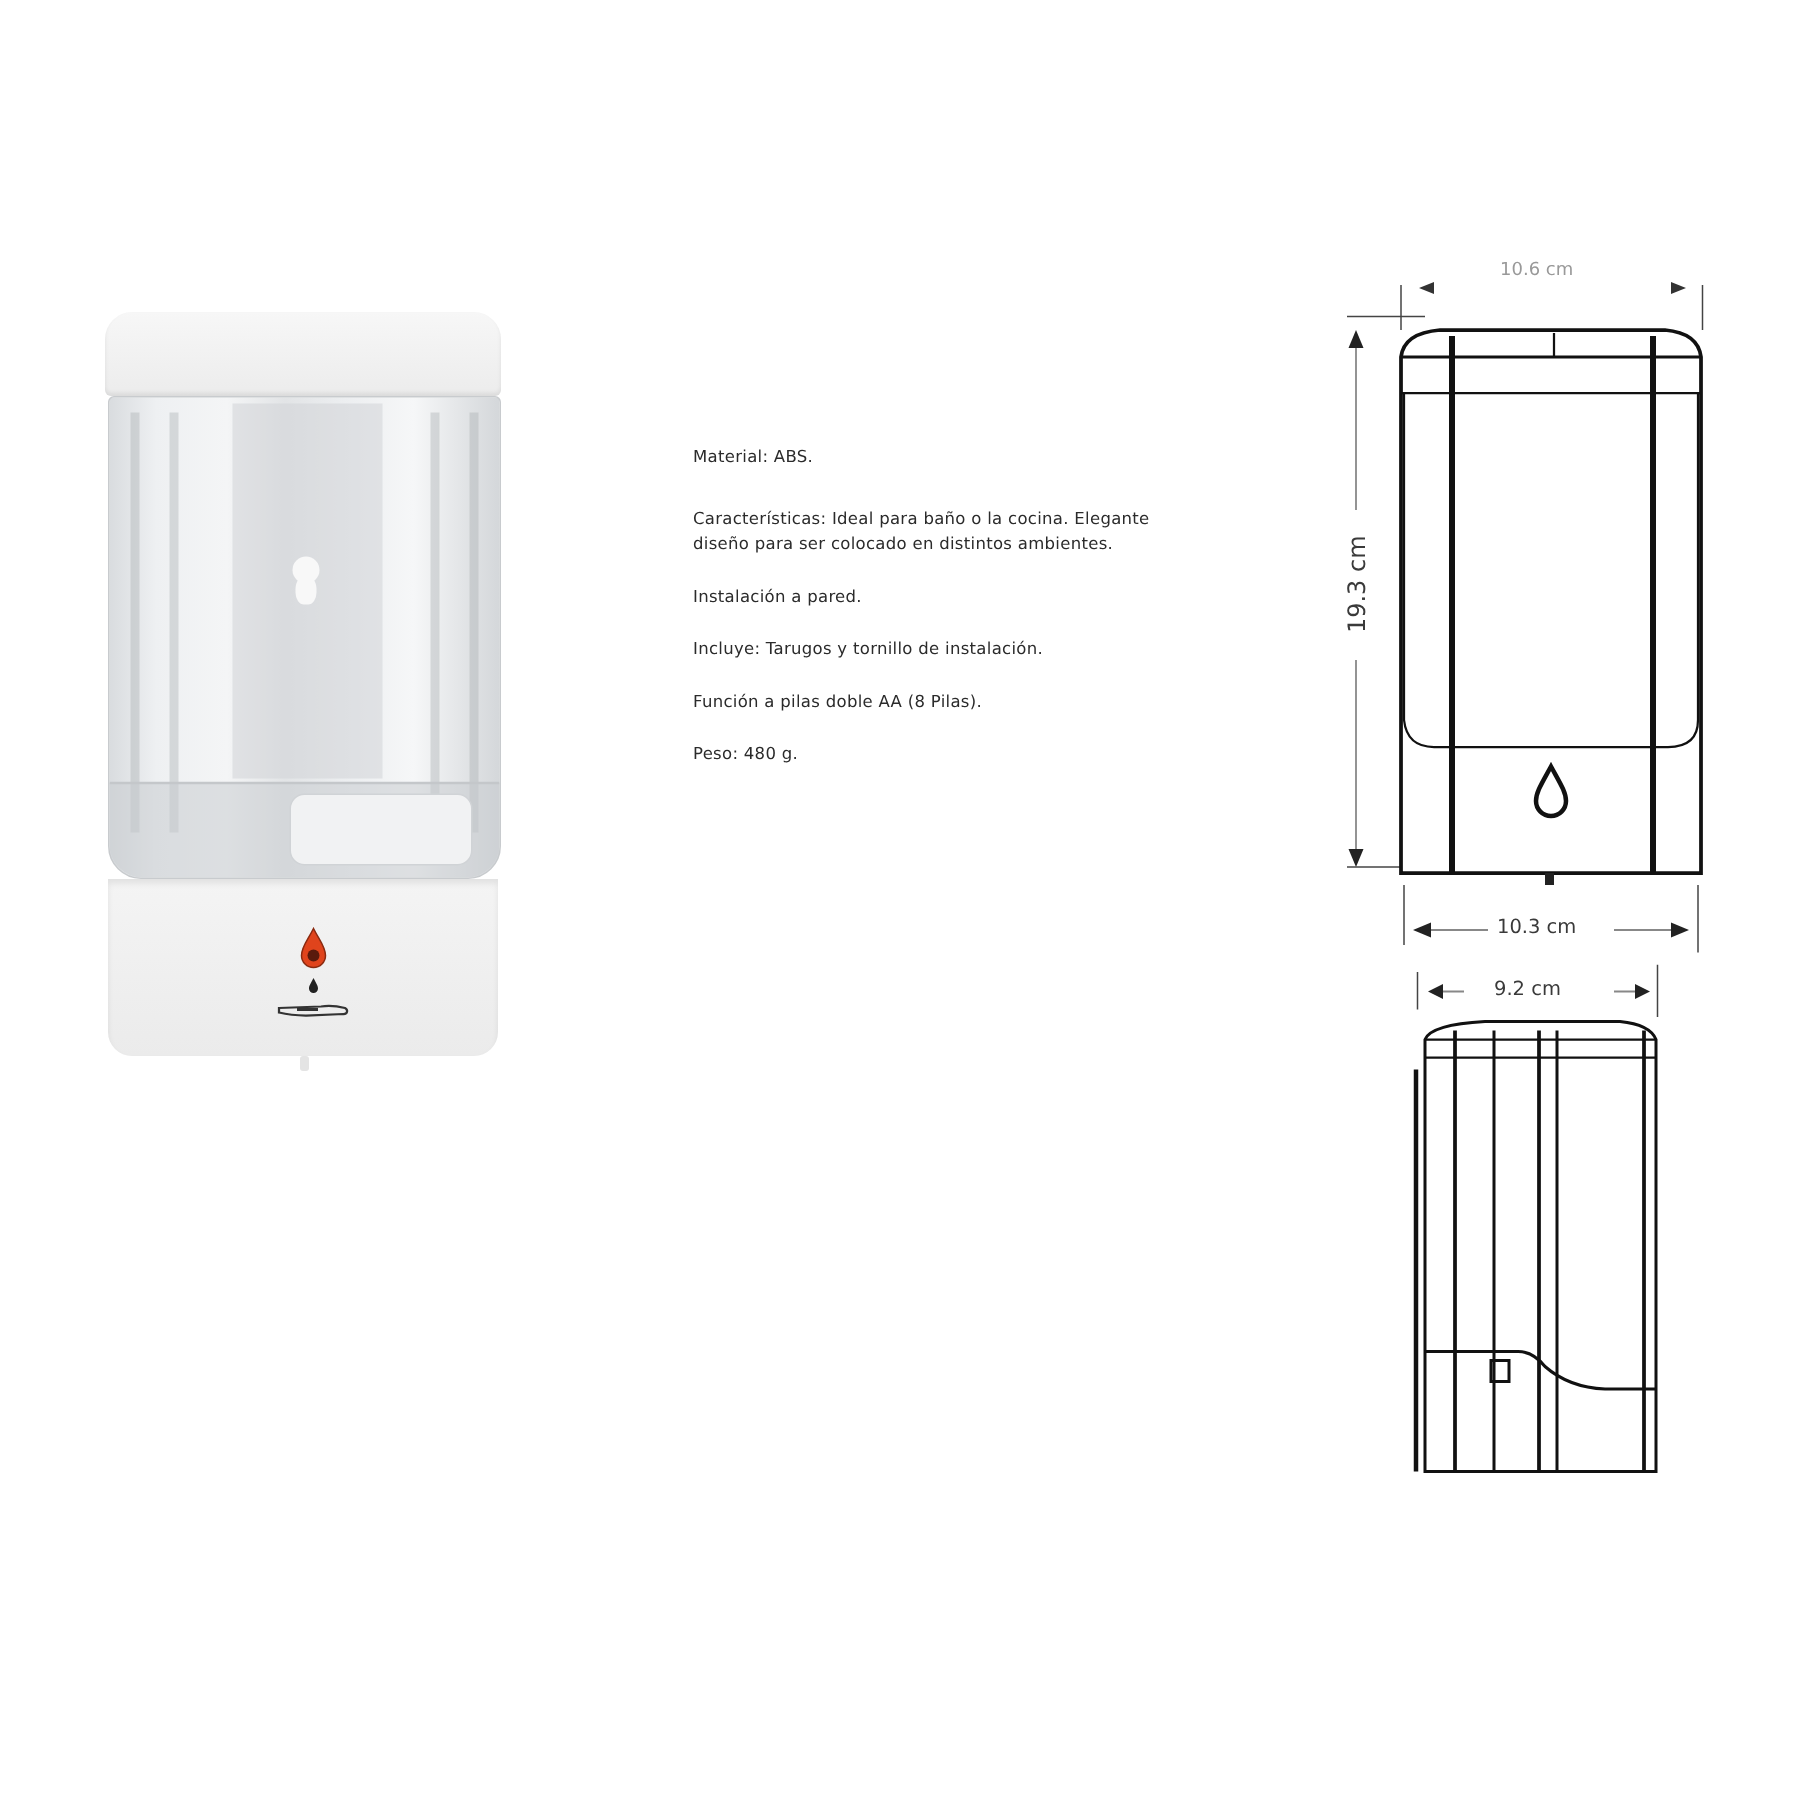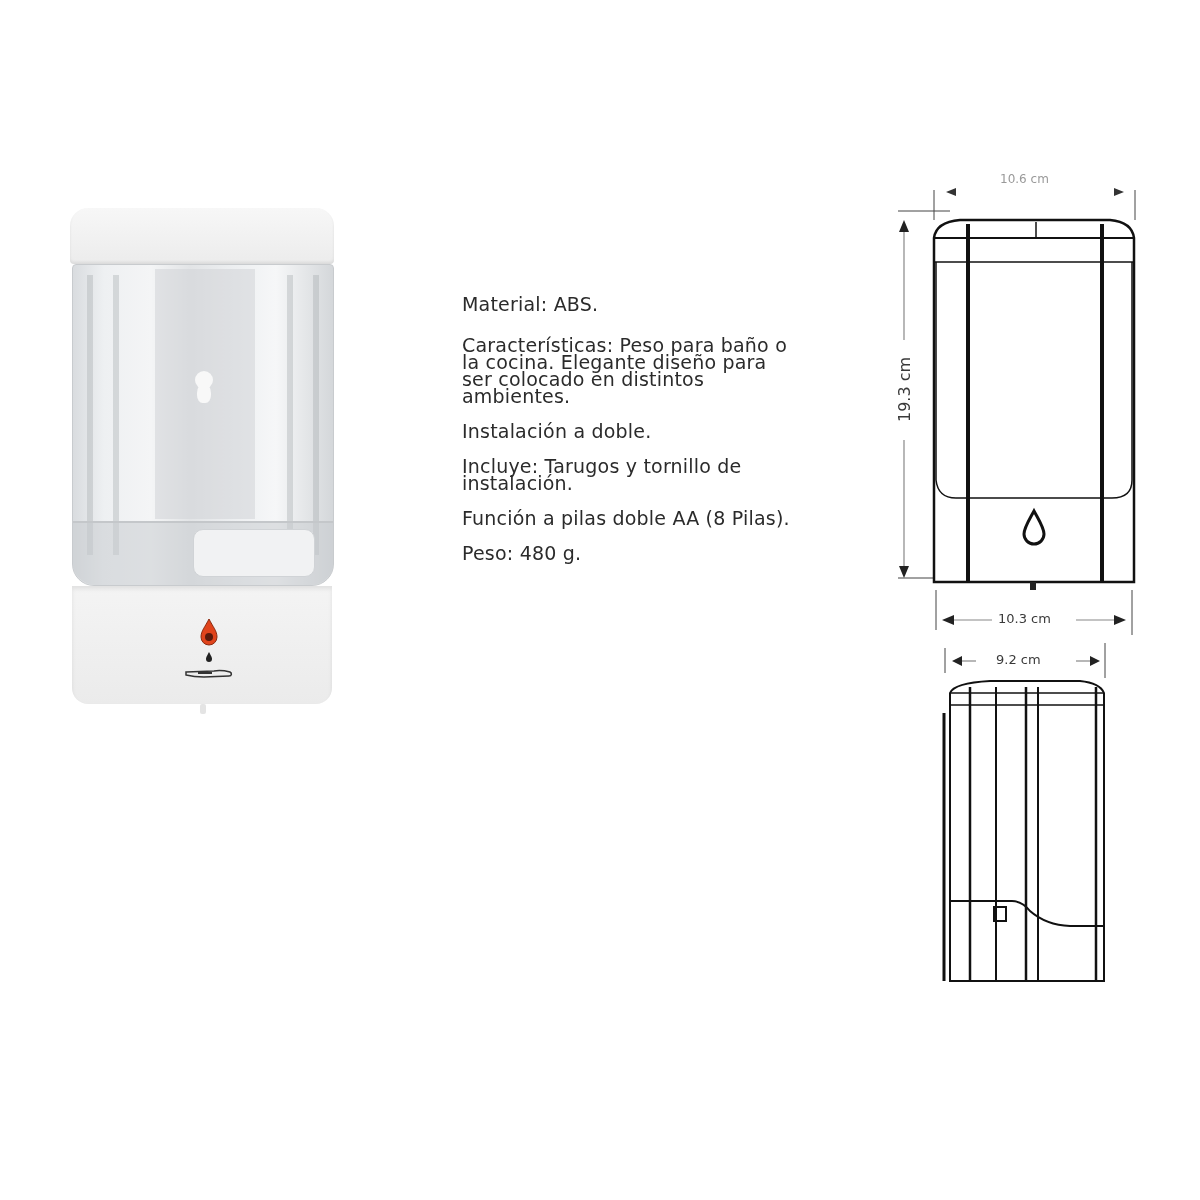--- a/index.html
+++ b/index.html
@@ -28,21 +28,21 @@
     .disp-base { position: absolute; left: 8px; top: 378px; width: 260px; height: 118px;
                  background: linear-gradient(#f4f4f4, #ebebeb); border-radius: 0 0 16px 16px;
                  box-shadow: inset 0 3px 4px rgba(0,0,0,0.08); }
     .sensor { position: absolute; left: 127px; top: 32px; width: 20px; height: 28px; }
     .drop-small { position: absolute; left: 133px; top: 66px; width: 8px; height: 10px; }
     .hand-icon { position: absolute; left: 112px; top: 80px; width: 50px; height: 14px; }
     .nozzle { position: absolute; left: 136px; top: 496px; width: 6px; height: 10px; background: #e4e4e4; border-radius: 2px; }
 
     
     .specs { position: absolute; left: 462px; top: 296px; width: 340px; }
-    .spec { font-size: 19px; line-height: 17px; margin: 0 0 18px 0; letter-spacing: 0.2px; color: #2b2b2b; }
+    .spec { font-size: 11px; line-height: 17px; margin: 0 0 18px 0; letter-spacing: 0.2px; color: #2b2b2b; }
     .spec.s0 { margin-bottom: 24px; }
 
     
     .drawing { position: absolute; }
     .dim-label { position: absolute; font-size: 13px; color: #3a3a3a; background: #fff; padding: 0 2px; white-space: nowrap; }
     .dim-vert { transform: rotate(-90deg); transform-origin: center; }
   </style>
 </head>
 <body>
 
@@ -70,22 +70,22 @@
     <svg class="hand-icon" viewBox="0 0 50 14">
       <path d="M2 6 L30 5 C36 4 42 5 46 6 C48 7 48 10 45 10 L20 11 C12 11 6 10 2 9 Z" fill="none" stroke="#333" stroke-width="1.5"></path>
       <path d="M14 7 L28 7" stroke="#333" stroke-width="2"></path>
     </svg>
   </div>
   <div class="nozzle"></div>
 </div>
 
 <div class="specs">
   <p class="spec s0">Material: ABS.</p>
-  <p class="spec">Características: Peso para baño o la cocina. Elegante diseño para ser colocado en distintos ambientes.</p>
-  <p class="spec">Instalación a doble.</p>
+  <p class="spec">Características: Ideal para baño o la cocina. Elegante diseño para ser colocado en distintos ambientes.</p>
+  <p class="spec">Instalación a pared.</p>
   <p class="spec">Incluye: Tarugos y tornillo de instalación.</p>
   <p class="spec">Función a pilas doble AA (8 Pilas).</p>
   <p class="spec">Peso: 480 g.</p>
 </div>
 
 <div class="drawing" style="left:880px; top:180px; width:280px; height:460px;">
   <svg width="280" height="460" viewBox="0 0 280 460">
 
     <line x1="54" y1="10" x2="54" y2="40" stroke="#444" stroke-width="1"></line>
     <line x1="255" y1="10" x2="255" y2="40" stroke="#444" stroke-width="1"></line>

